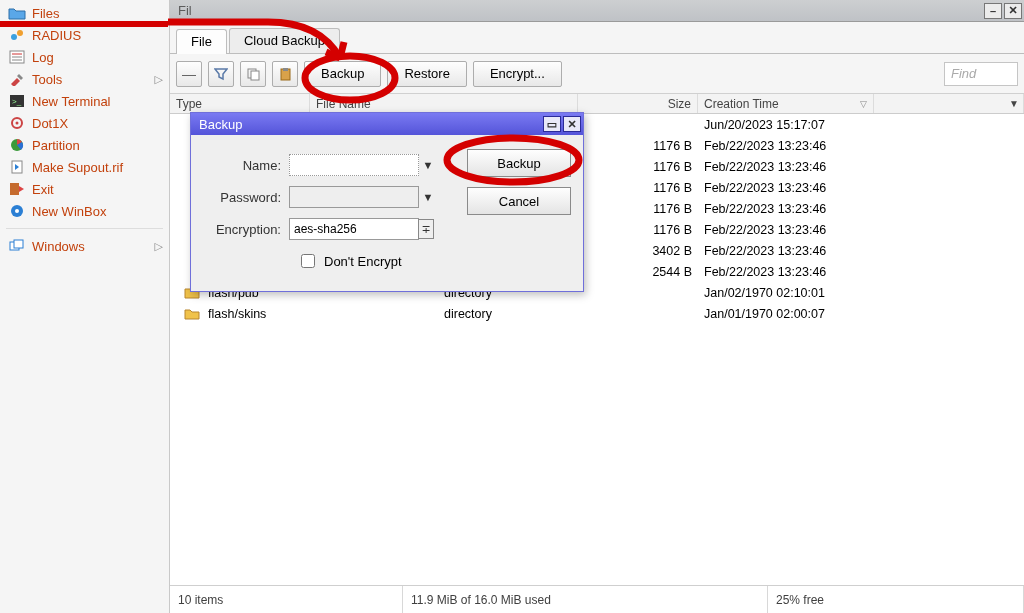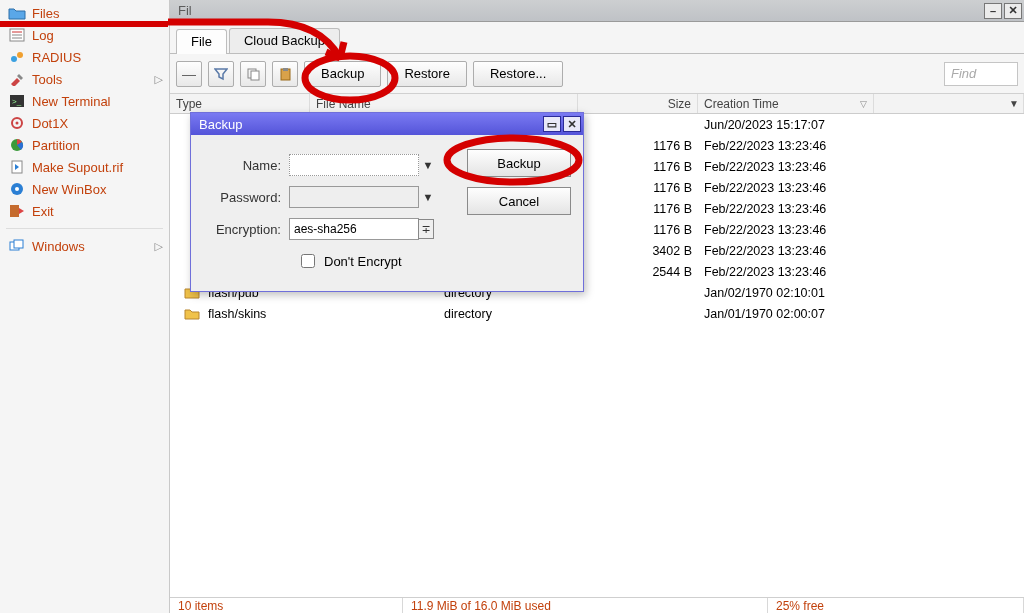--- a/index.html
+++ b/index.html
@@ -155,24 +155,24 @@
     font-size: 12.5px;
   }
   .gc { padding: 0 6px; }
   .gc.col-name { display: flex; align-items: center; gap: 8px; padding-left: 14px; }
   .gc.col-size { text-align: right; }
   .folder-ico { width: 16px; height: 13px; display:inline-block; }
   .folder-ico svg { display:block; }
 
   .statusbar {
     display: flex;
-    height: 16px;
+    height: 28px;
     border-top: 1px solid #cfcfcf;
     font-size: 12px;
-    color: #c2410c;
+    color: #404040;
   }
   .statusbar .cell {
     border-right: 1px solid #d8d8d8;
     display: flex; align-items: center;
     padding: 0 8px;
   }
   .statusbar .c1 { width: 233px; }
   .statusbar .c2 { width: 365px; }
   .statusbar .c3 { flex: 1; }
 
@@ -244,37 +244,37 @@
       <span class="ico">
         <svg width="18" height="14">
             <path d="M1 3h5l2 2h9v8H1z" fill="#5aa7e8" stroke="#2d6fa8"></path>
           </svg>
       </span>
       <span class="lbl">Files</span>
     </div>
     <div class="sidebar-item">
       <span class="ico">
         <svg width="16" height="14">
+            <circle cx="5" cy="9" r="3" fill="#3aa0e0"></circle>
+            <circle cx="11" cy="5" r="3" fill="#f0a030"></circle>
+          </svg>
+      </span>
+      <span class="lbl">RADIUS</span>
+    </div>
+    <div class="sidebar-item">
+      <span class="ico">
+        <svg width="16" height="14">
             <rect x="1" y="1" width="14" height="12" fill="#fff" stroke="#888"></rect>
             <line x1="3" y1="4" x2="13" y2="4" stroke="#c33"></line>
             <line x1="3" y1="7" x2="13" y2="7" stroke="#888"></line>
             <line x1="3" y1="10" x2="13" y2="10" stroke="#888"></line>
           </svg>
       </span>
       <span class="lbl">Log</span>
     </div>
-    <div class="sidebar-item">
-      <span class="ico">
-        <svg width="16" height="14">
-            <circle cx="5" cy="9" r="3" fill="#3aa0e0"></circle>
-            <circle cx="11" cy="5" r="3" fill="#f0a030"></circle>
-          </svg>
-      </span>
-      <span class="lbl">RADIUS</span>
-    </div>
     <div class="sidebar-item has-sub">
       <span class="ico">
         <svg width="16" height="14">
             <path d="M2 12l6-6 3 3-6 6z" fill="#c44"></path>
             <path d="M10 2l4 4-2 2-4-4z" fill="#888"></path>
           </svg>
       </span>
       <span class="lbl">Tools</span>
       <span class="chev">▷</span>
     </div>
@@ -311,34 +311,34 @@
         <svg width="16" height="14">
             <rect x="3" y="1" width="10" height="12" fill="#fff" stroke="#888"></rect>
             <path d="M6 4l4 3-4 3z" fill="#2b7fd4"></path>
           </svg>
       </span>
       <span class="lbl">Make Supout.rif</span>
     </div>
     <div class="sidebar-item">
       <span class="ico">
         <svg width="16" height="14">
+            <rect x="1" y="1" width="9" height="12" fill="#c56b2e"></rect>
+            <path d="M10 4l5 3-5 3z" fill="#d44"></path>
+          </svg>
+      </span>
+      <span class="lbl">Exit</span>
+    </div>
+    <div class="sidebar-item">
+      <span class="ico">
+        <svg width="16" height="14">
             <circle cx="8" cy="7" r="6" fill="#2b7fd4"></circle>
             <circle cx="8" cy="7" r="2" fill="#fff"></circle>
           </svg>
       </span>
       <span class="lbl">New WinBox</span>
-    </div>
-    <div class="sidebar-item">
-      <span class="ico">
-        <svg width="16" height="14">
-            <rect x="1" y="1" width="9" height="12" fill="#c56b2e"></rect>
-            <path d="M10 4l5 3-5 3z" fill="#d44"></path>
-          </svg>
-      </span>
-      <span class="lbl">Exit</span>
     </div>
     <hr>
     <div class="sidebar-item has-sub">
       <span class="ico">
         <svg width="16" height="14">
             <rect x="1" y="3" width="9" height="8" fill="#fff" stroke="#2b7fd4"></rect>
             <rect x="5" y="1" width="9" height="8" fill="#fff" stroke="#2b7fd4"></rect>
           </svg>
       </span>
       <span class="lbl">Windows</span>
@@ -378,21 +378,21 @@
             <rect x="5" y="1" width="5" height="3" fill="#888"></rect>
           </svg>
       </div>
       <div class="tbutton">
           <span>Backup</span>
         </div>
       <div class="tbutton">
           <span>Restore</span>
         </div>
       <div class="tbutton">
-          <span>Restore...</span>
+          <span>Encrypt...</span>
         </div>
       <div class="find-box">
           <span>Find</span>
         </div>
     </div>
 
     <div class="grid">
       <div class="grid-head">
         <div class="gh col-type">
             <span>Type</span>

